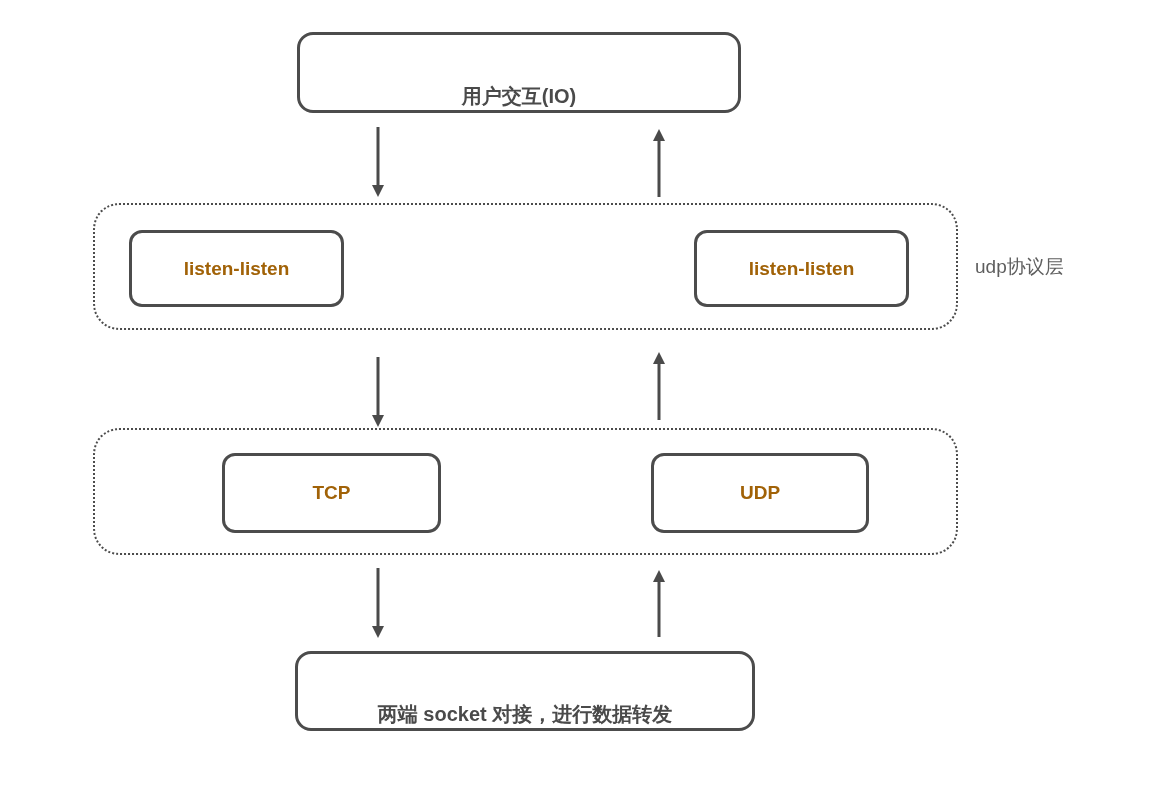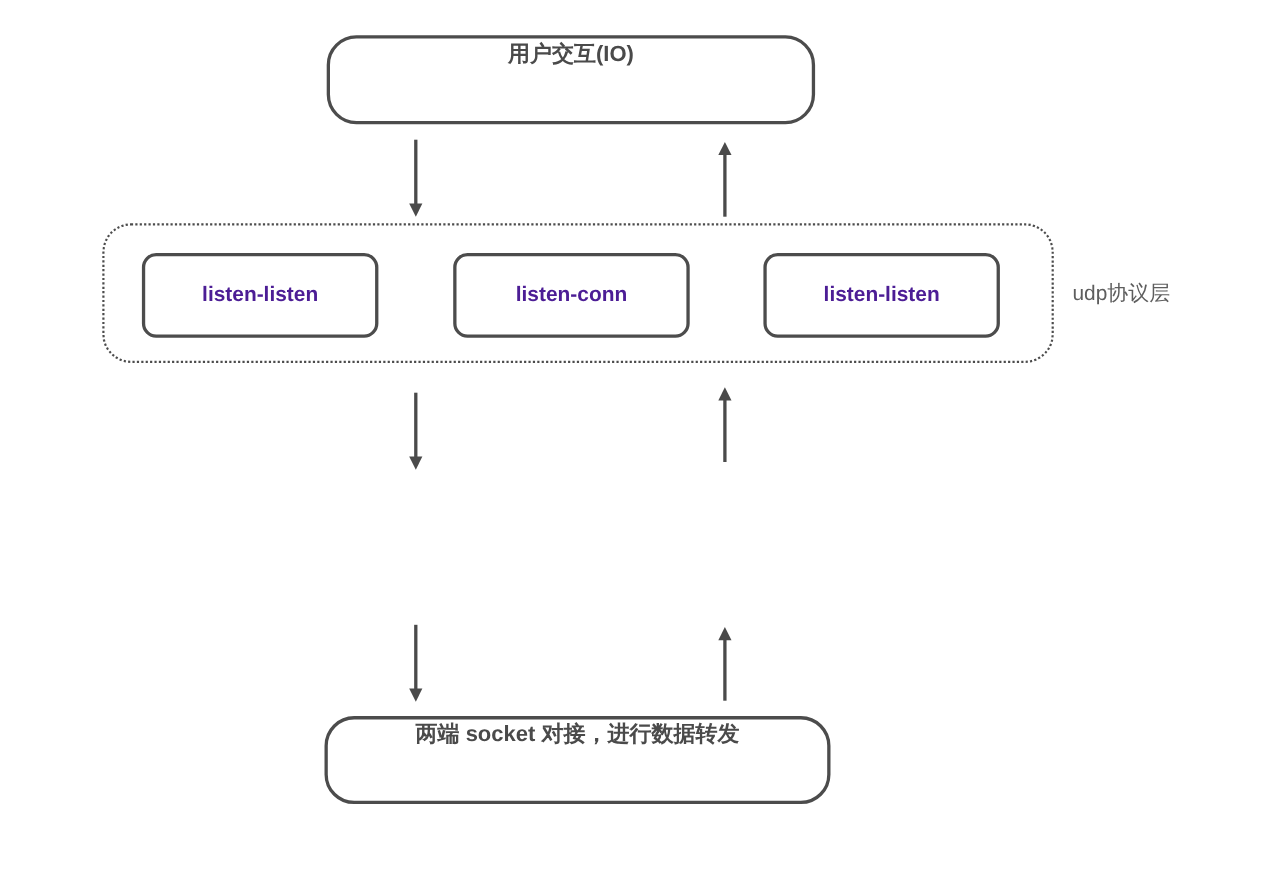--- a/index.html
+++ b/index.html
@@ -13,24 +13,24 @@
     height: 792px;
     background: #ffffff;
     overflow: hidden;
   }
 
   
   .node {
     position: absolute;
     box-sizing: border-box;
     border: 3px solid #4c4c4c;
-    border-radius: 27px;
+    border-radius: 16px;
     background: #ffffff;
     display: flex;
-    align-items: flex-start;
+    align-items: flex-end;
     justify-content: center;
     color: #4a4a4a;
     font-weight: bold;
     font-size: 20px;
   }
   .box-top    { left: 297px; top: 32px;  width: 444px; height: 81px; }
   .box-bottom { left: 295px; top: 651px; width: 460px; height: 80px; }
 
   
   .group {
@@ -46,21 +46,21 @@
   
   .inner {
     position: absolute;
     box-sizing: border-box;
     border: 3px solid #4c4c4c;
     border-radius: 13px;
     background: #ffffff;
     display: flex;
     align-items: center;
     justify-content: center;
-    color: #4c1d95;
+    color: #a16207;
     font-weight: bold;
     font-size: 19px;
   }
   .gm1 { left: 34px;  top: 25px; width: 215px; height: 77px; }
   .gm2 { left: 317px; top: 25px; width: 215px; height: 77px; }
   .gm3 { left: 599px; top: 25px; width: 215px; height: 77px; }
   .gp1 { left: 127px; top: 23px; width: 219px; height: 80px; }
   .gp2 { left: 556px; top: 23px; width: 218px; height: 80px; }
 
   
@@ -120,38 +120,43 @@
   </div>
   <div class="arrow arrow-up a2">
     <i class="shaft"></i>
     <i class="head"></i>
   </div>
 
   <div class="group group-modes">
     <div class="inner gm1">
       <span>listen-listen</span>
     </div>
-    <div class="inner gm2">
-      <span>listen-conn</span>
-    </div>
     <div class="inner gm3">
       <span>listen-listen</span>
     </div>
   </div>
   <div class="side-label side-label-modes">udp协议层</div>
 
   <div class="arrow arrow-down a3">
     <i class="shaft"></i>
     <i class="head"></i>
   </div>
   <div class="arrow arrow-up a4">
     <i class="shaft"></i>
     <i class="head"></i>
   </div>
 
+  <div class="group group-protocol">
+    <div class="inner gp1">
+      <span>TCP</span>
+    </div>
+    <div class="inner gp2">
+      <span>UDP</span>
+    </div>
+  </div>
 
   <div class="arrow arrow-down a5">
     <i class="shaft"></i>
     <i class="head"></i>
   </div>
   <div class="arrow arrow-up a6">
     <i class="shaft"></i>
     <i class="head"></i>
   </div>
 

